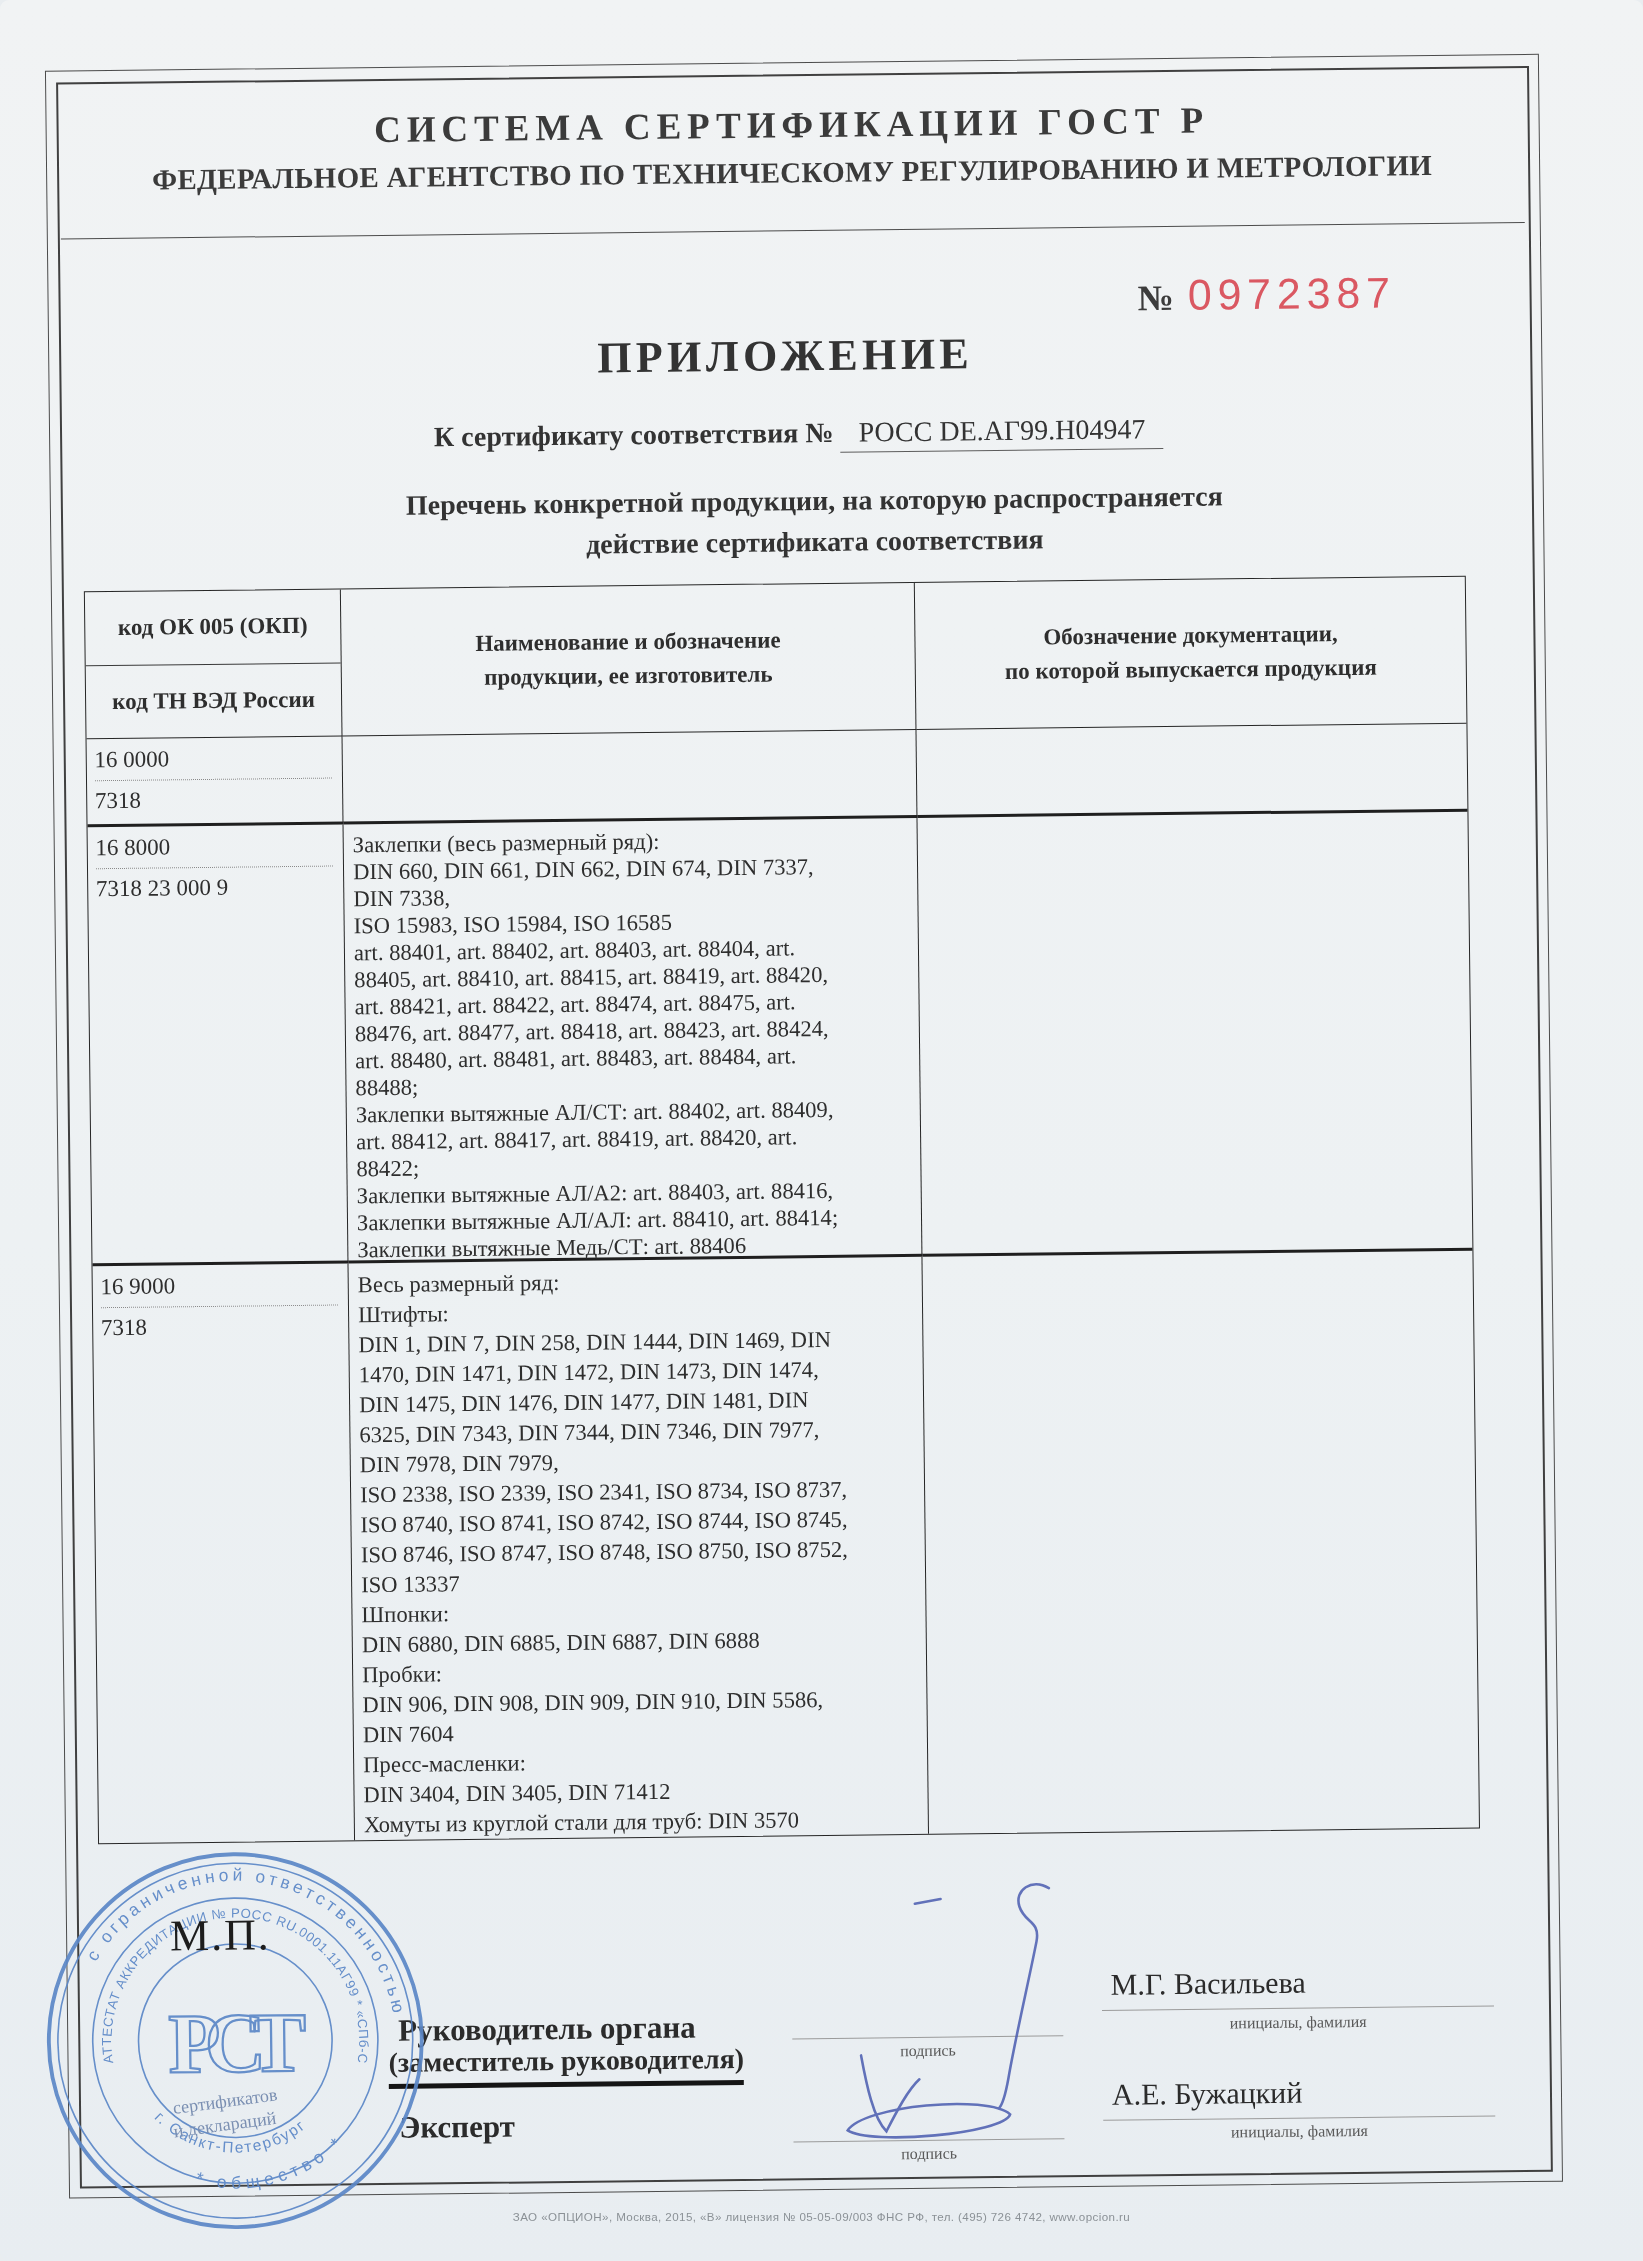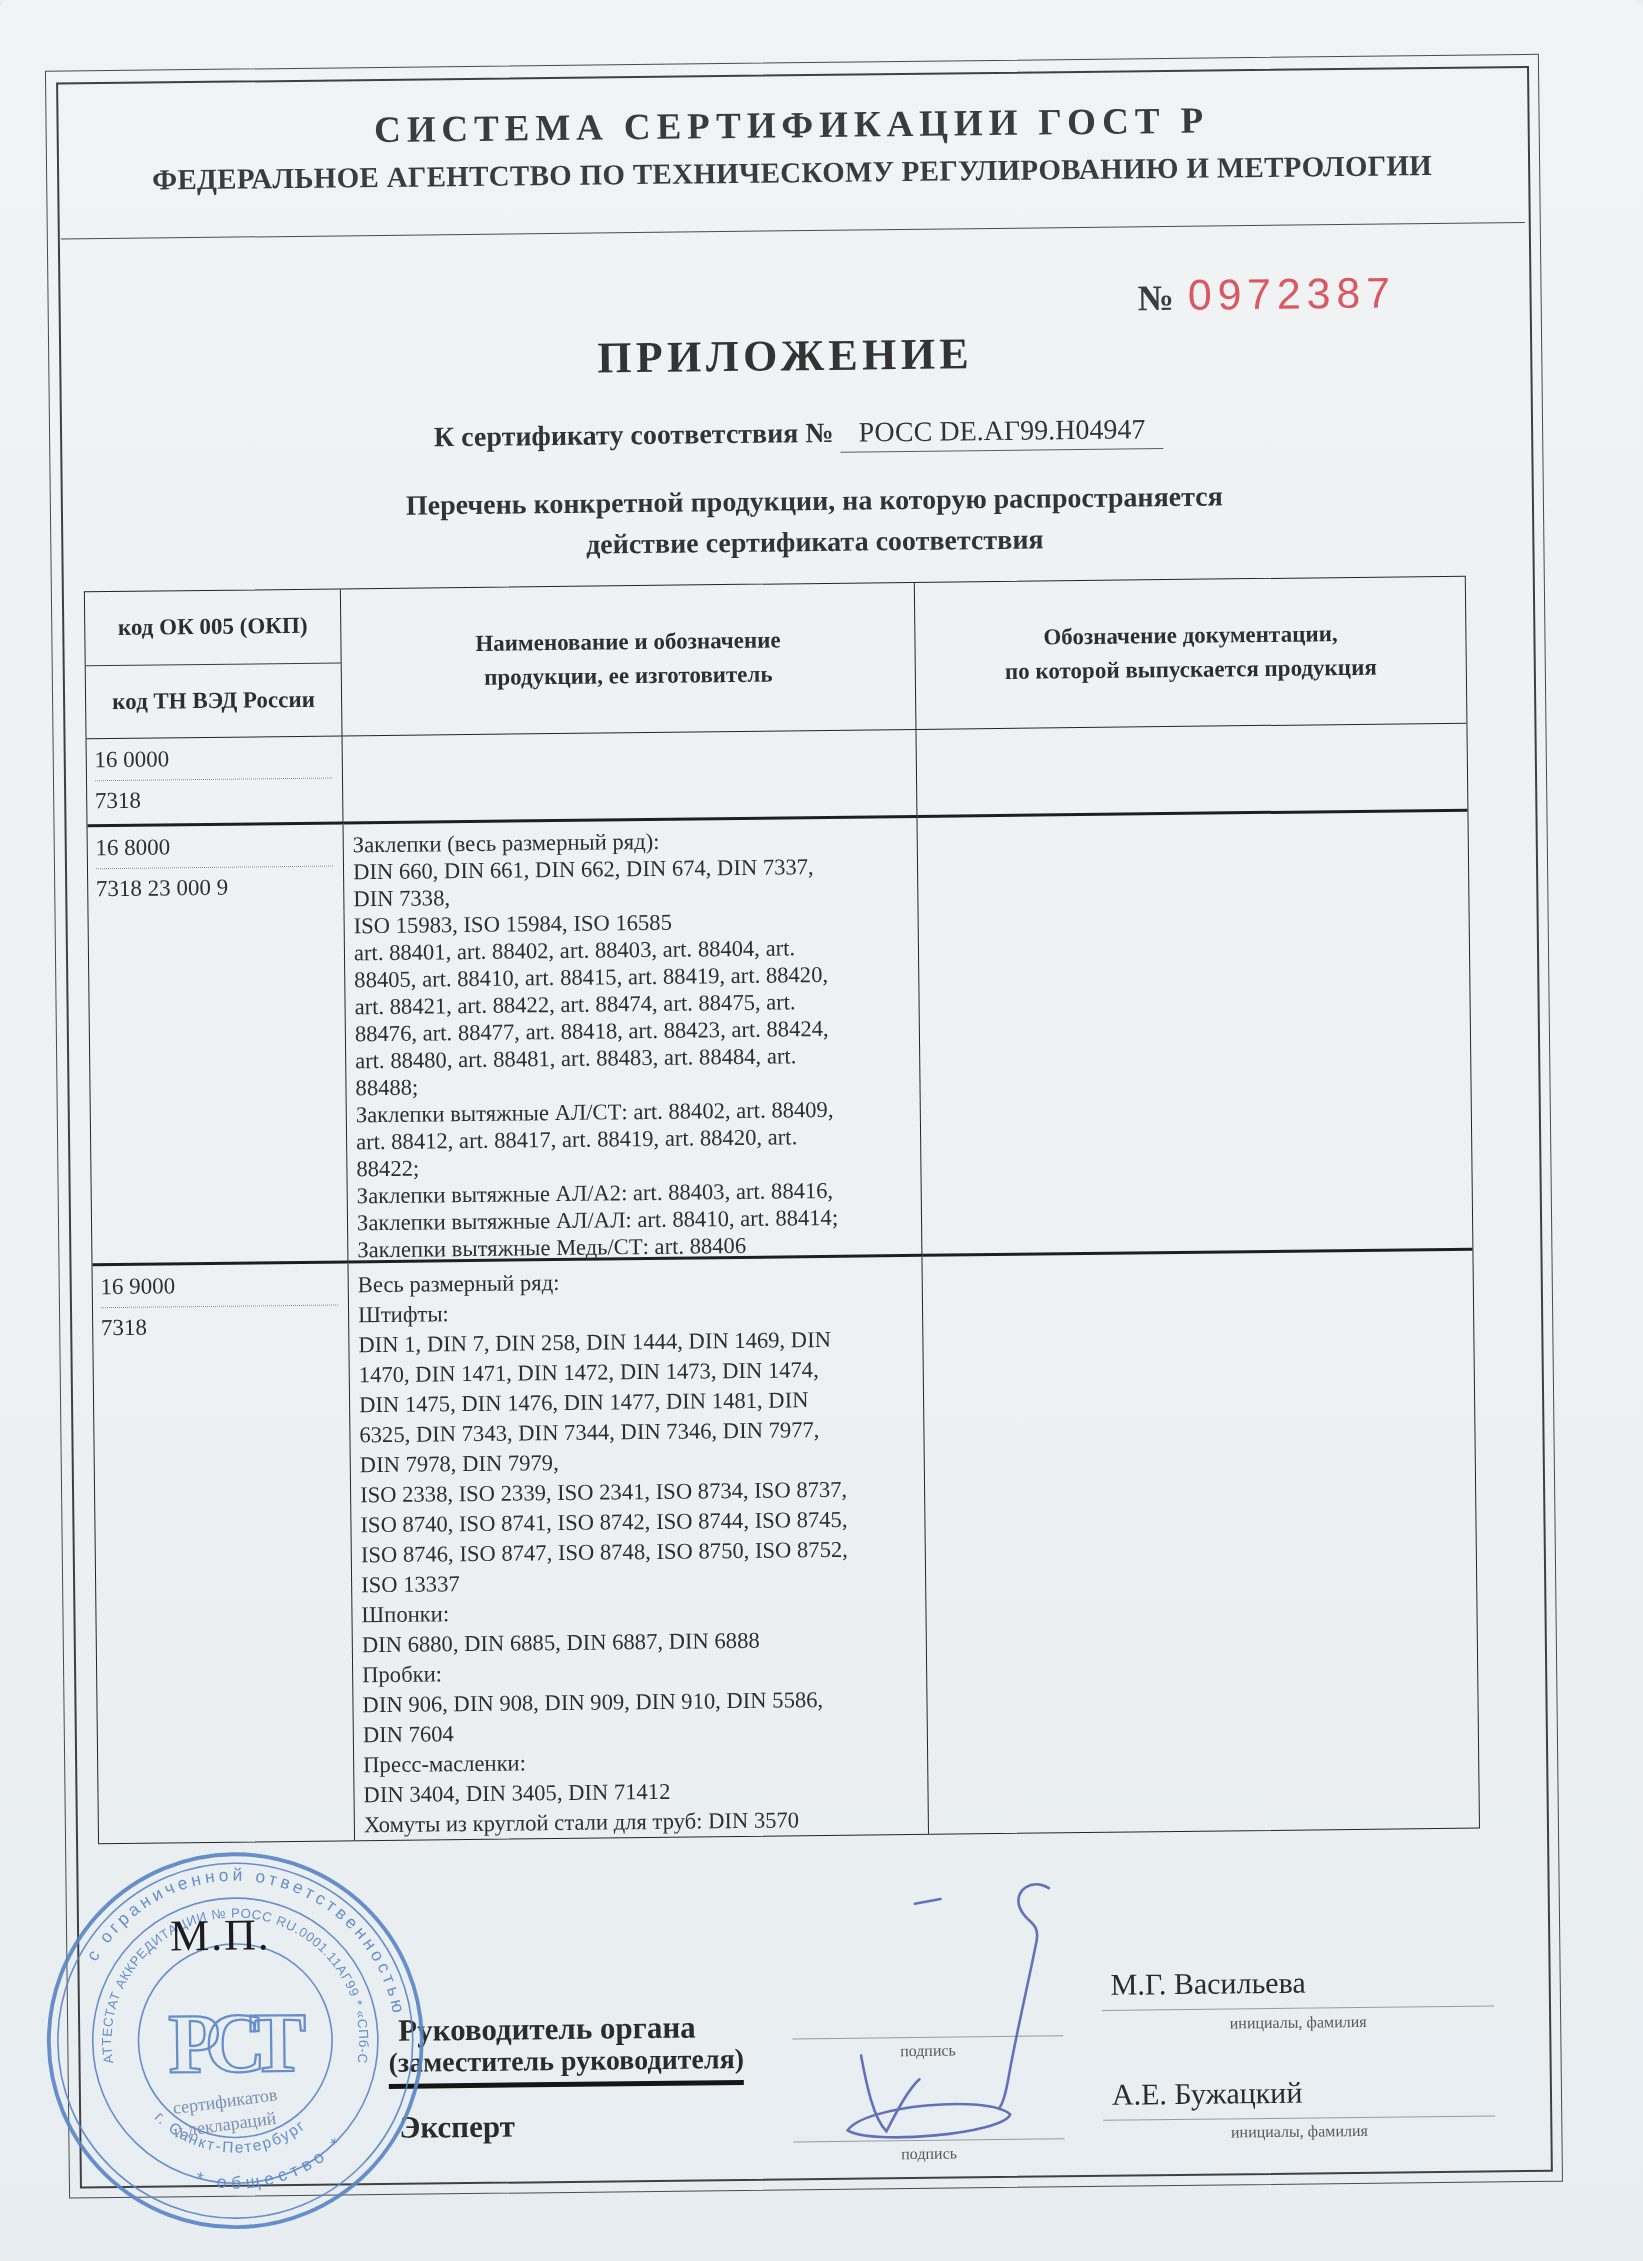--- a/index.html
+++ b/index.html
@@ -253,14 +253,15 @@
       <g fill="none" stroke="#4a5cb0" stroke-width="4" stroke-linecap="round" opacity="0.85">
         <path d="M1612,2930 c-26,-16 -54,2 -46,28 c8,26 32,22 26,54 c-12,58 -36,156 -46,212 c-5,26 -9,40 -15,46"></path>
         <path d="M1404,2952 l40,-7"></path>
         <path d="M1318,3186 c8,46 18,98 38,118 c16,-30 34,-64 52,-80"></path>
         <path d="M1296,3302 c24,-38 218,-54 252,-22 c-10,30 -218,46 -252,22 z"></path>
       </g>
     </svg>
 
   </div>
 
+  <div class="footer">ЗАО «ОПЦИОН», Москва, 2015, «В»    лицензия № 05-05-09/003 ФНС РФ, тел. (495) 726 4742, www.opcion.ru</div>
 </div>
 
 
 </body></html>

